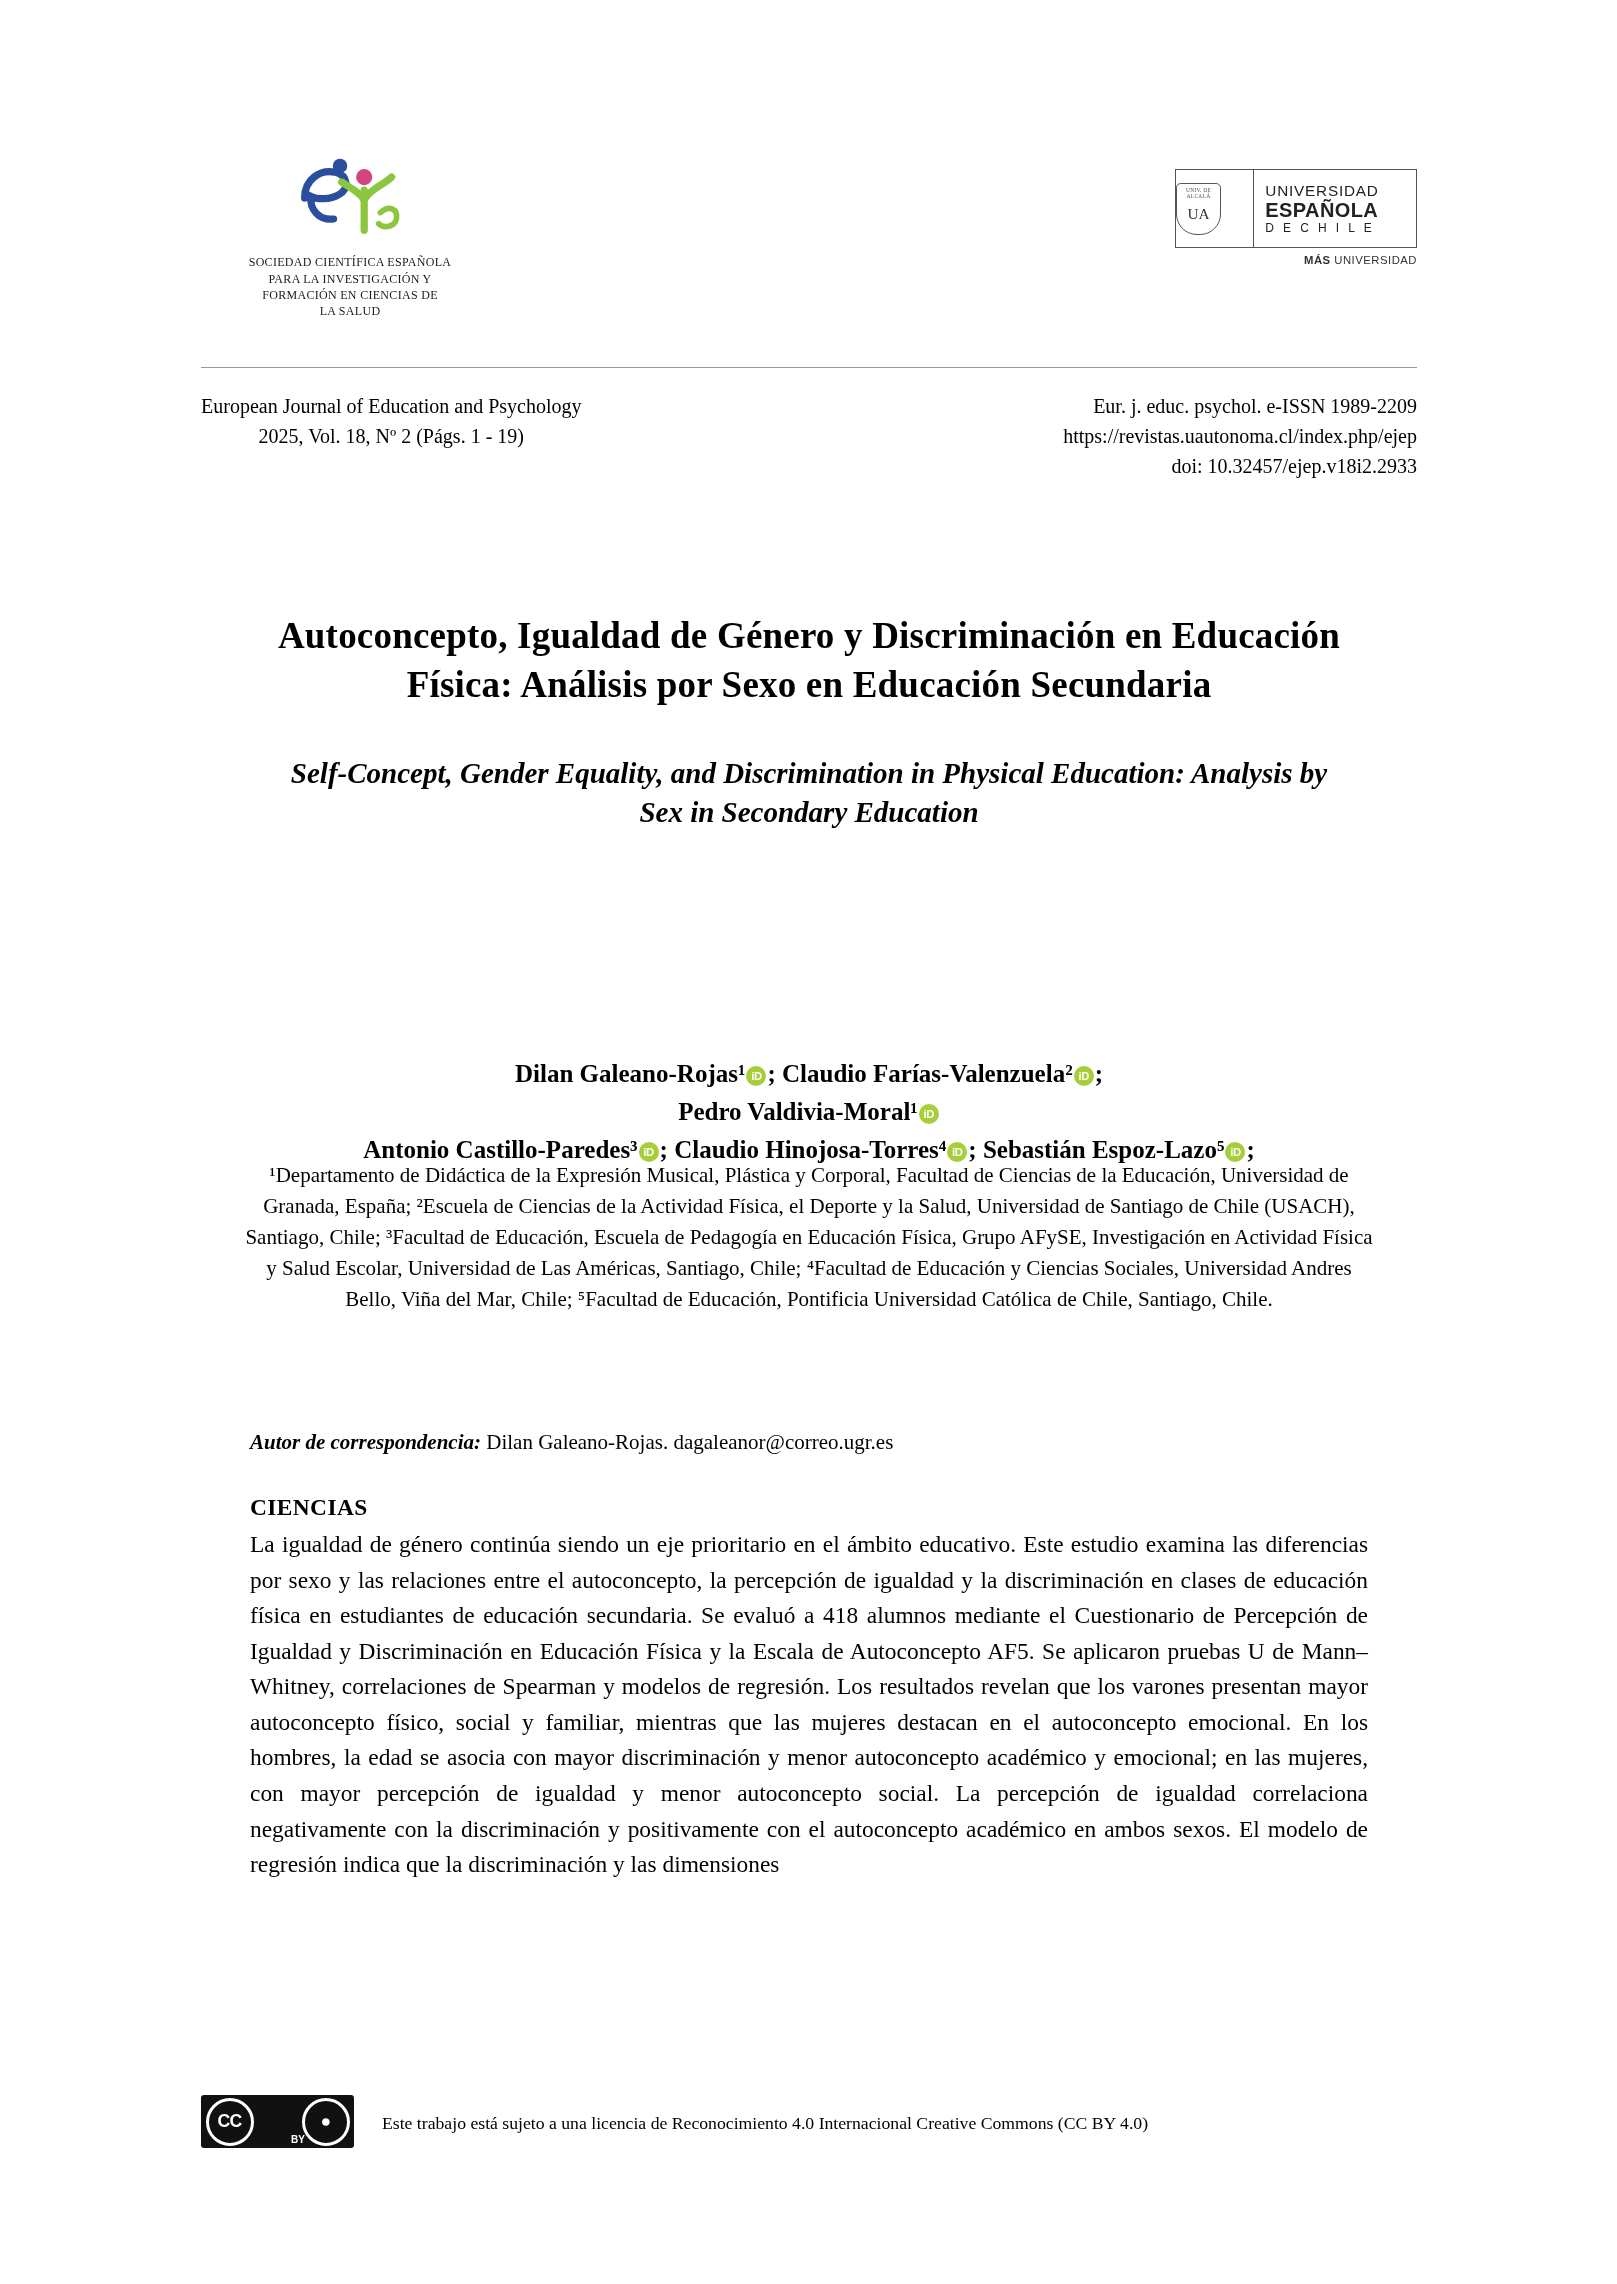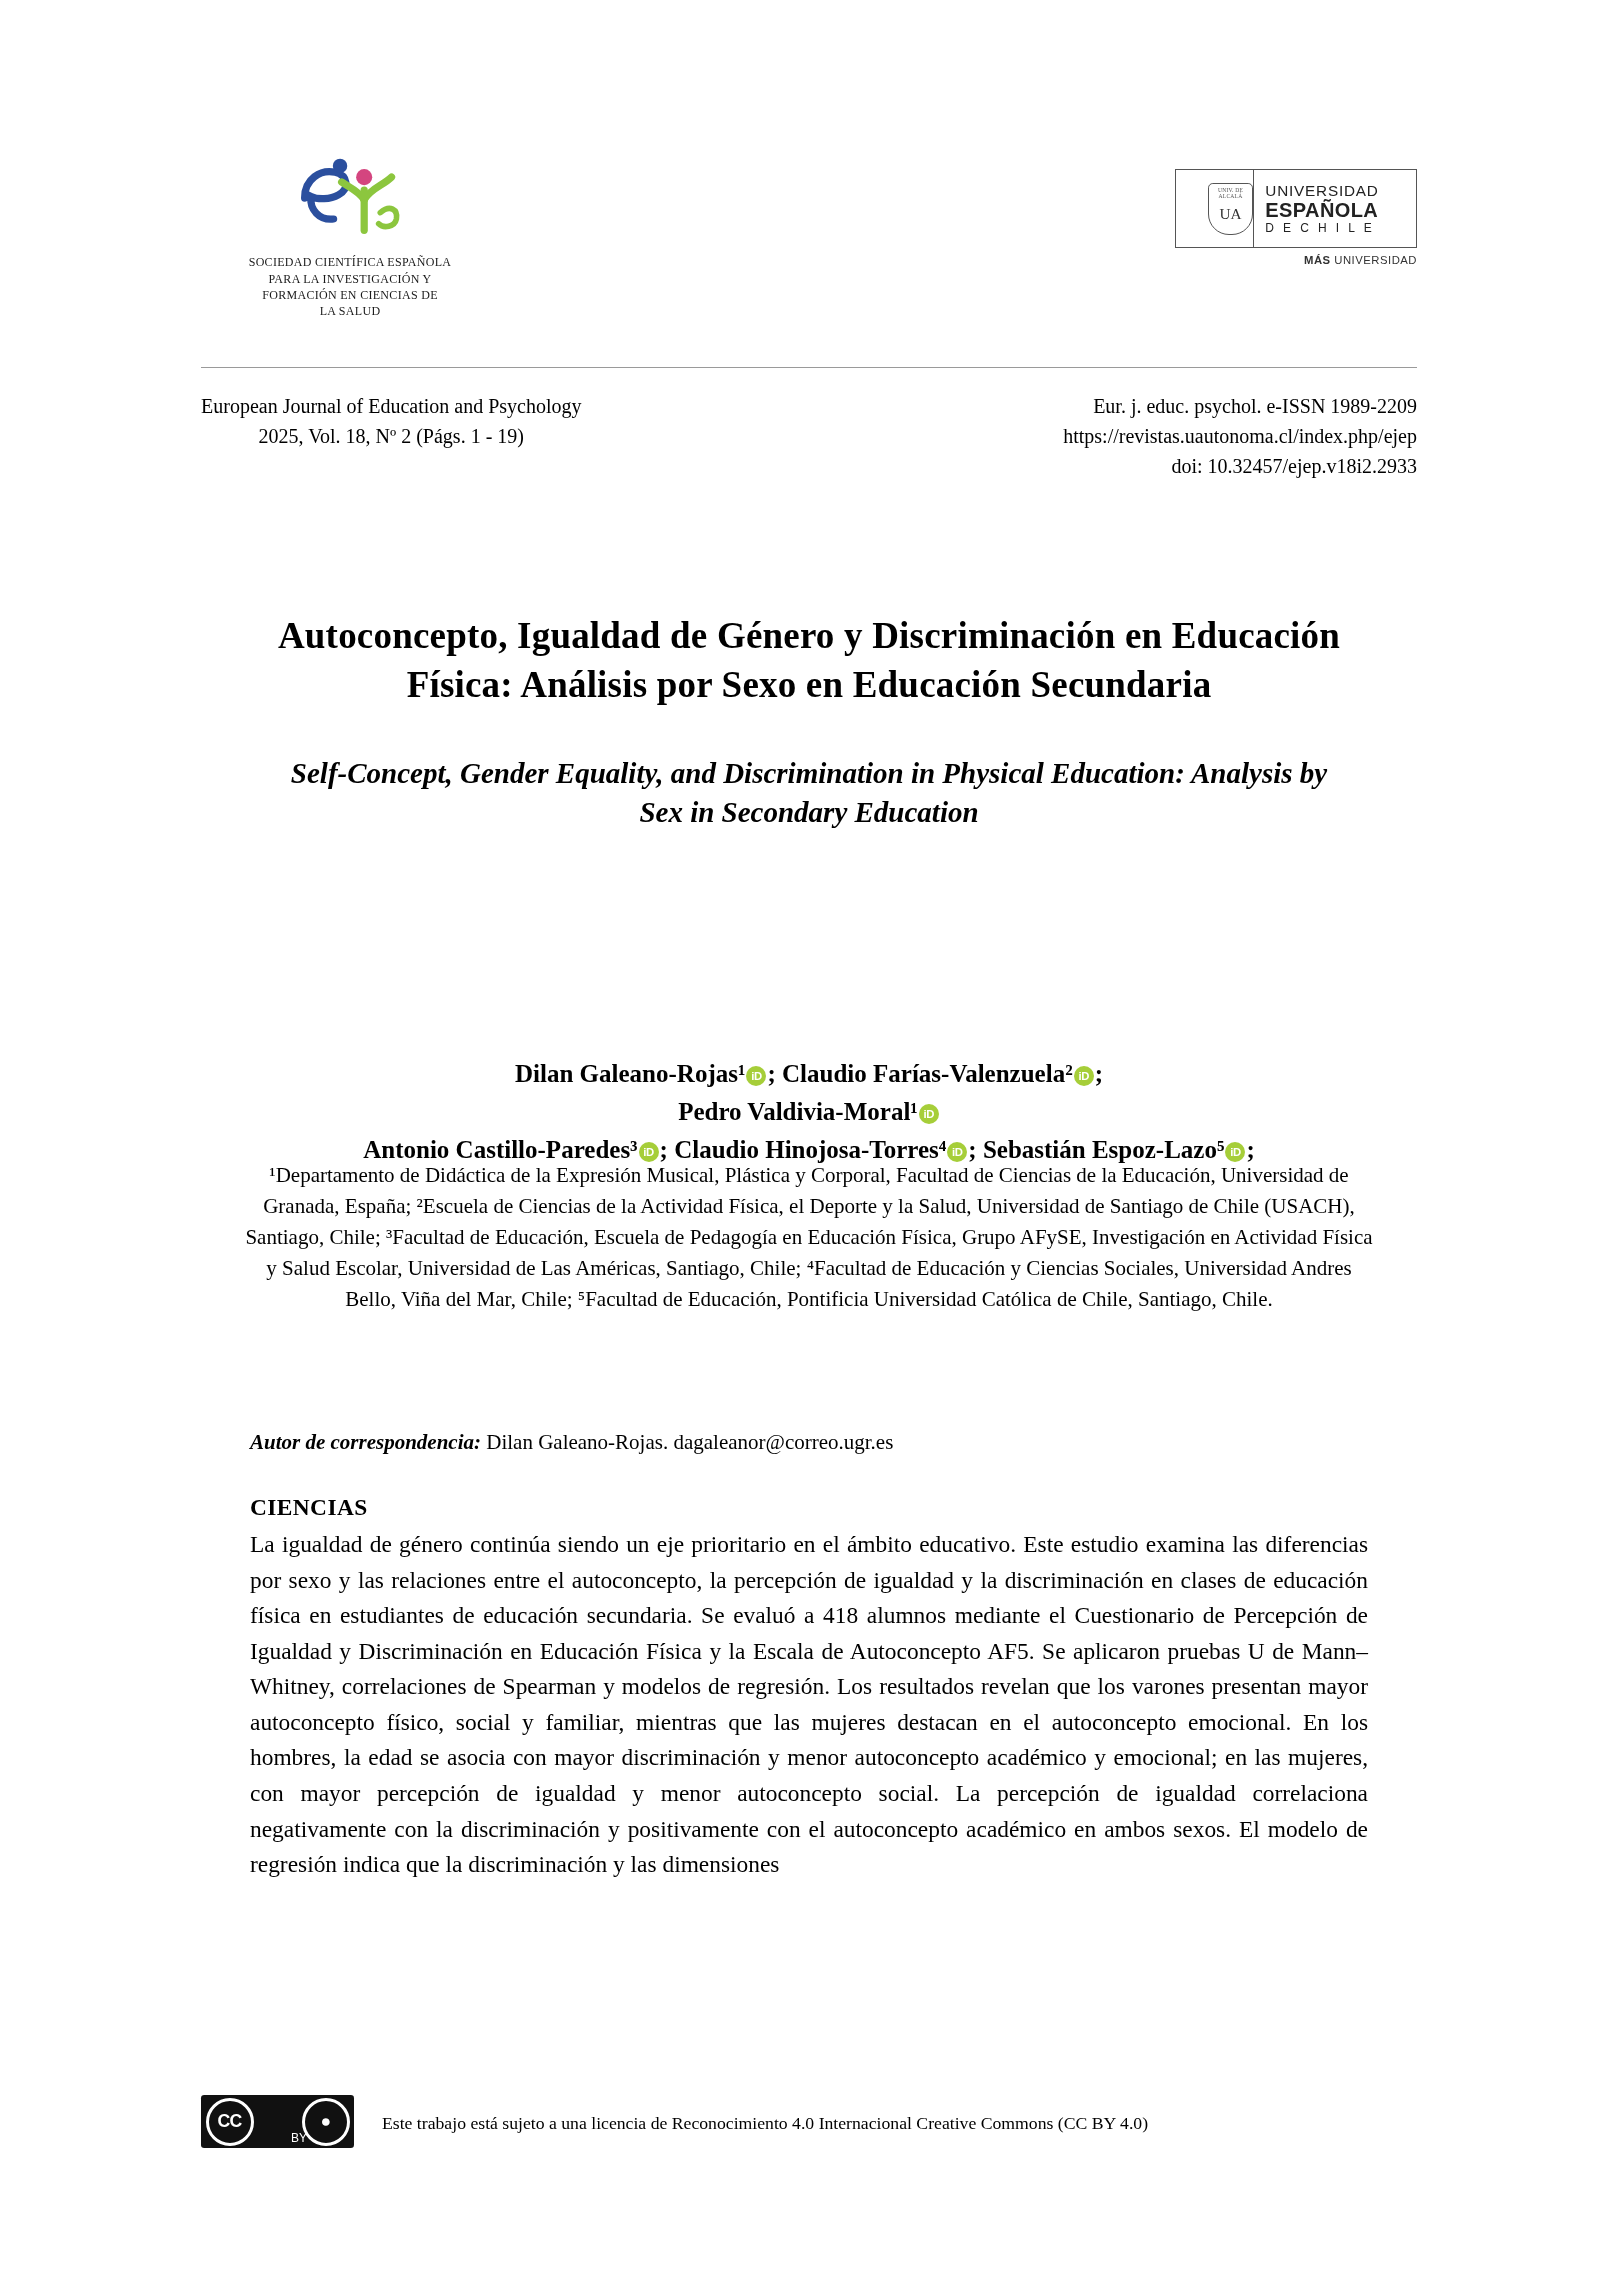--- a/index.html
+++ b/index.html
@@ -62,21 +62,21 @@
   .logo-right-box {
     border: 1.2px solid #555;
     height: 77px;
     display: flex;
     align-items: stretch;
   }
   .logo-right-shield {
     width: 77px;
     display: flex;
     align-items: center;
-    justify-content: flex-end;
+    justify-content: flex-start;
     border-right: 1.2px solid #555;
   }
   .shield {
     position: relative;
     width: 45px;
     height: 52px;
   }
   .shield-outline {
     position: absolute;
     inset: 0;
@@ -270,23 +270,23 @@
     display: flex;
     align-items: center;
     justify-content: center;
     letter-spacing: -0.8px;
   }
   .cc-by-label {
     position: absolute;
     left: 90px;
     bottom: 3.2px;
     font-family: "Liberation Sans", sans-serif;
-    font-size: 12px;
+    font-size: 10px;
     color: #ffffff;
-    font-weight: normal;
+    font-weight: bold;
   }
   .footer-text {
     position: absolute;
     left: 181px;
     top: 17.7px;
     font-size: 17.7px;
   }
   .clearfix::after { content: ""; display: block; clear: both; }
 </style>
 </head>

